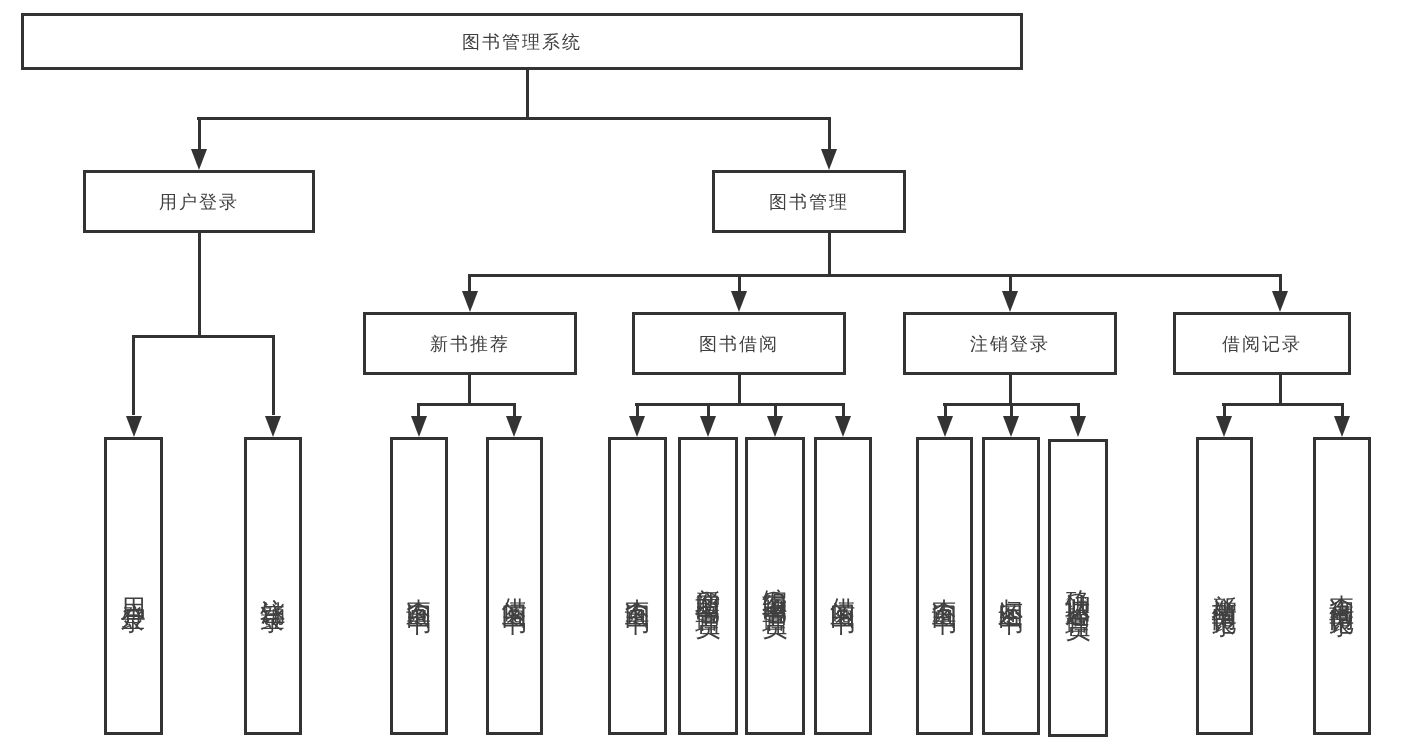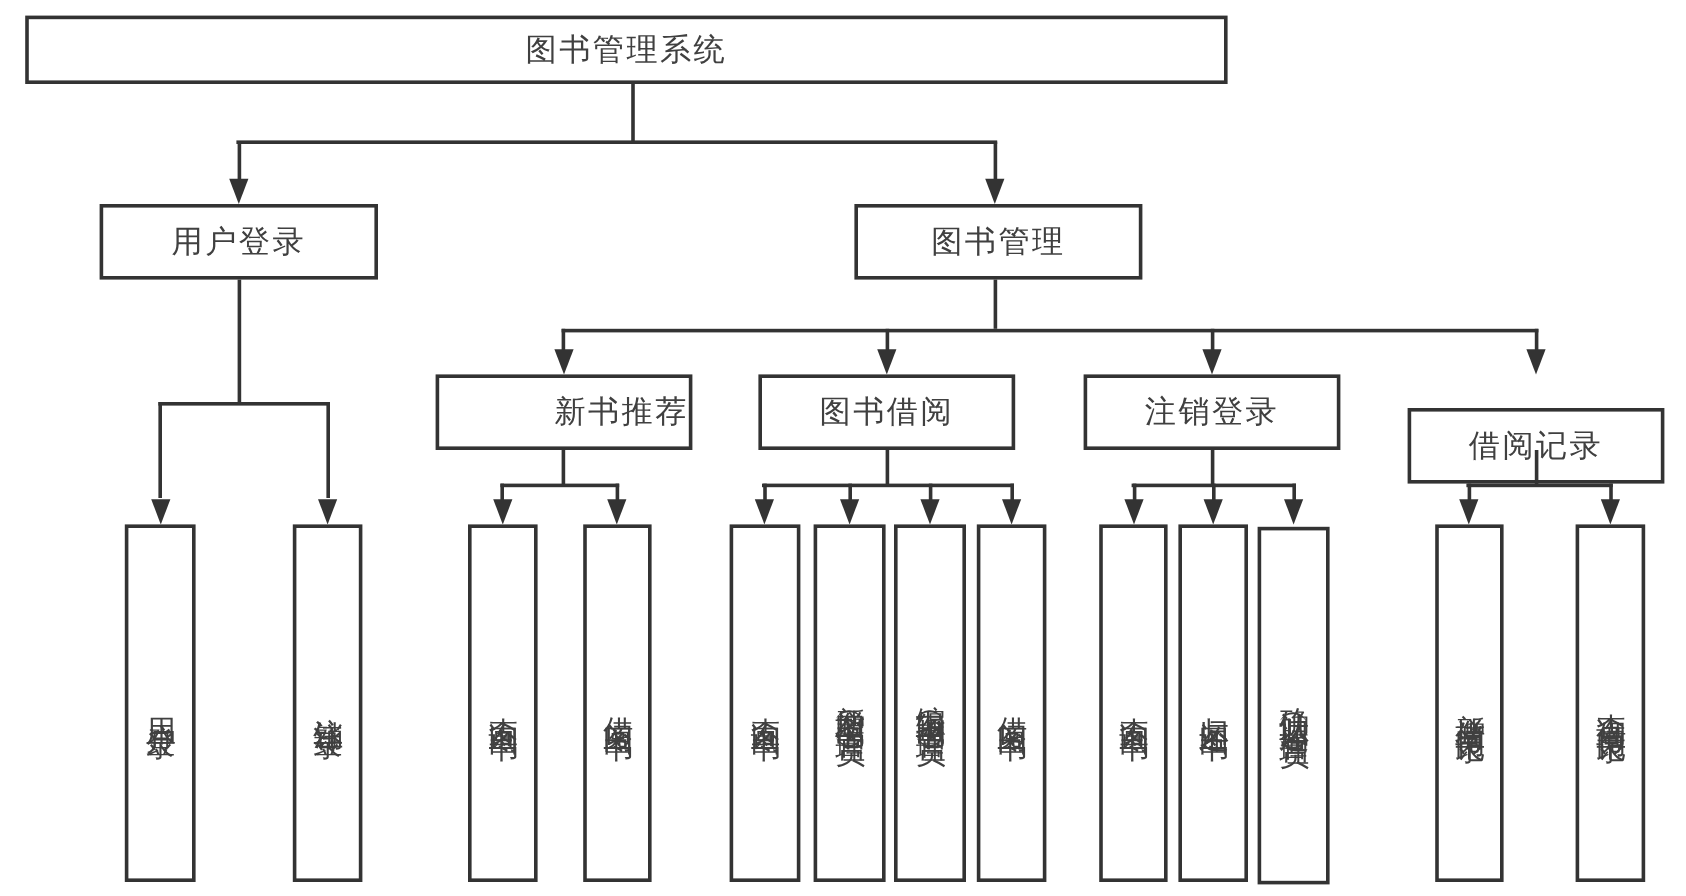--- a/index.html
+++ b/index.html
@@ -18,21 +18,21 @@
   #canvas { position: relative; width: 1405px; height: 747px; background: var(--color-background); }
 
   .box {
     position: absolute;
     border: 3px solid var(--color-line);
     background: var(--color-background);
     display: flex; align-items: center; justify-content: center;
     color: var(--color-text);
   }
   .label-h {
-    font-size: 26px;
+    font-size: 18px;
     letter-spacing: 2px;
     white-space: nowrap;
     color: var(--color-text);
   }
   .label-v {
     writing-mode: vertical-rl;
     text-orientation: mixed;
     font-size: 25px;
     line-height: 1.05;
     letter-spacing: 4px;
@@ -70,21 +70,21 @@
   <div class="vline" style="left:526px; top:70px; height:48px;"></div>
   <div class="hline" style="left:197px; top:117px; width:634px;"></div>
   <div class="vline" style="left:198px; top:118px; height:32px;"></div>
   <div class="arrow" style="left:191px; top:149px;"></div>
   <div class="vline" style="left:828px; top:118px; height:32px;"></div>
   <div class="arrow" style="left:821px; top:149px;"></div>
 
   <div class="box" style="left:83px; top:170px; width:232px; height:63px;">
     <span class="label-h">用户登录</span>
   </div>
-  <div class="box" style="left:712px; top:170px; width:240px; height:63px;">
+  <div class="box" style="left:712px; top:170px; width:194px; height:63px;">
     <span class="label-h">图书管理</span>
   </div>
 
   <div class="vline" style="left:198px; top:233px; height:102px;"></div>
   <div class="hline" style="left:132px; top:335px; width:143px;"></div>
   <div class="vline" style="left:132px; top:335px; height:80px;"></div>
   <div class="arrow" style="left:126px; top:416px;"></div>
   <div class="vline" style="left:272px; top:335px; height:80px;"></div>
   <div class="arrow" style="left:265px; top:416px;"></div>
 
@@ -92,30 +92,30 @@
   <div class="hline" style="left:468px; top:274px; width:814px;"></div>
   <div class="vline" style="left:468px; top:274px; height:18px;"></div>
   <div class="arrow" style="left:462px; top:291px;"></div>
   <div class="vline" style="left:738px; top:274px; height:18px;"></div>
   <div class="arrow" style="left:731px; top:291px;"></div>
   <div class="vline" style="left:1009px; top:274px; height:18px;"></div>
   <div class="arrow" style="left:1002px; top:291px;"></div>
   <div class="vline" style="left:1279px; top:274px; height:18px;"></div>
   <div class="arrow" style="left:1272px; top:291px;"></div>
 
-  <div class="box" style="left:363px; top:312px; width:214px; height:63px;justify-content:flex-end;">
+  <div class="box" style="left:363px; top:312px; width:214px; height:63px;">
     <span class="label-h">新书推荐</span>
   </div>
   <div class="box" style="left:632px; top:312px; width:214px; height:63px;">
     <span class="label-h">图书借阅</span>
   </div>
   <div class="box" style="left:903px; top:312px; width:214px; height:63px;">
     <span class="label-h">注销登录</span>
   </div>
-  <div class="box" style="left:1173px; top:312px; width:214px; height:63px;margin-top:28px;">
+  <div class="box" style="left:1173px; top:312px; width:178px; height:63px;">
     <span class="label-h">借阅记录</span>
   </div>
 
   <div class="vline" style="left:468px; top:375px; height:29px;"></div>
   <div class="hline" style="left:417px; top:403px; width:99px;"></div>
   <div class="vline" style="left:417px; top:403px; height:14px;"></div>
   <div class="arrow" style="left:411px; top:416px;"></div>
   <div class="vline" style="left:513px; top:403px; height:14px;"></div>
   <div class="arrow" style="left:506px; top:416px;"></div>
 

